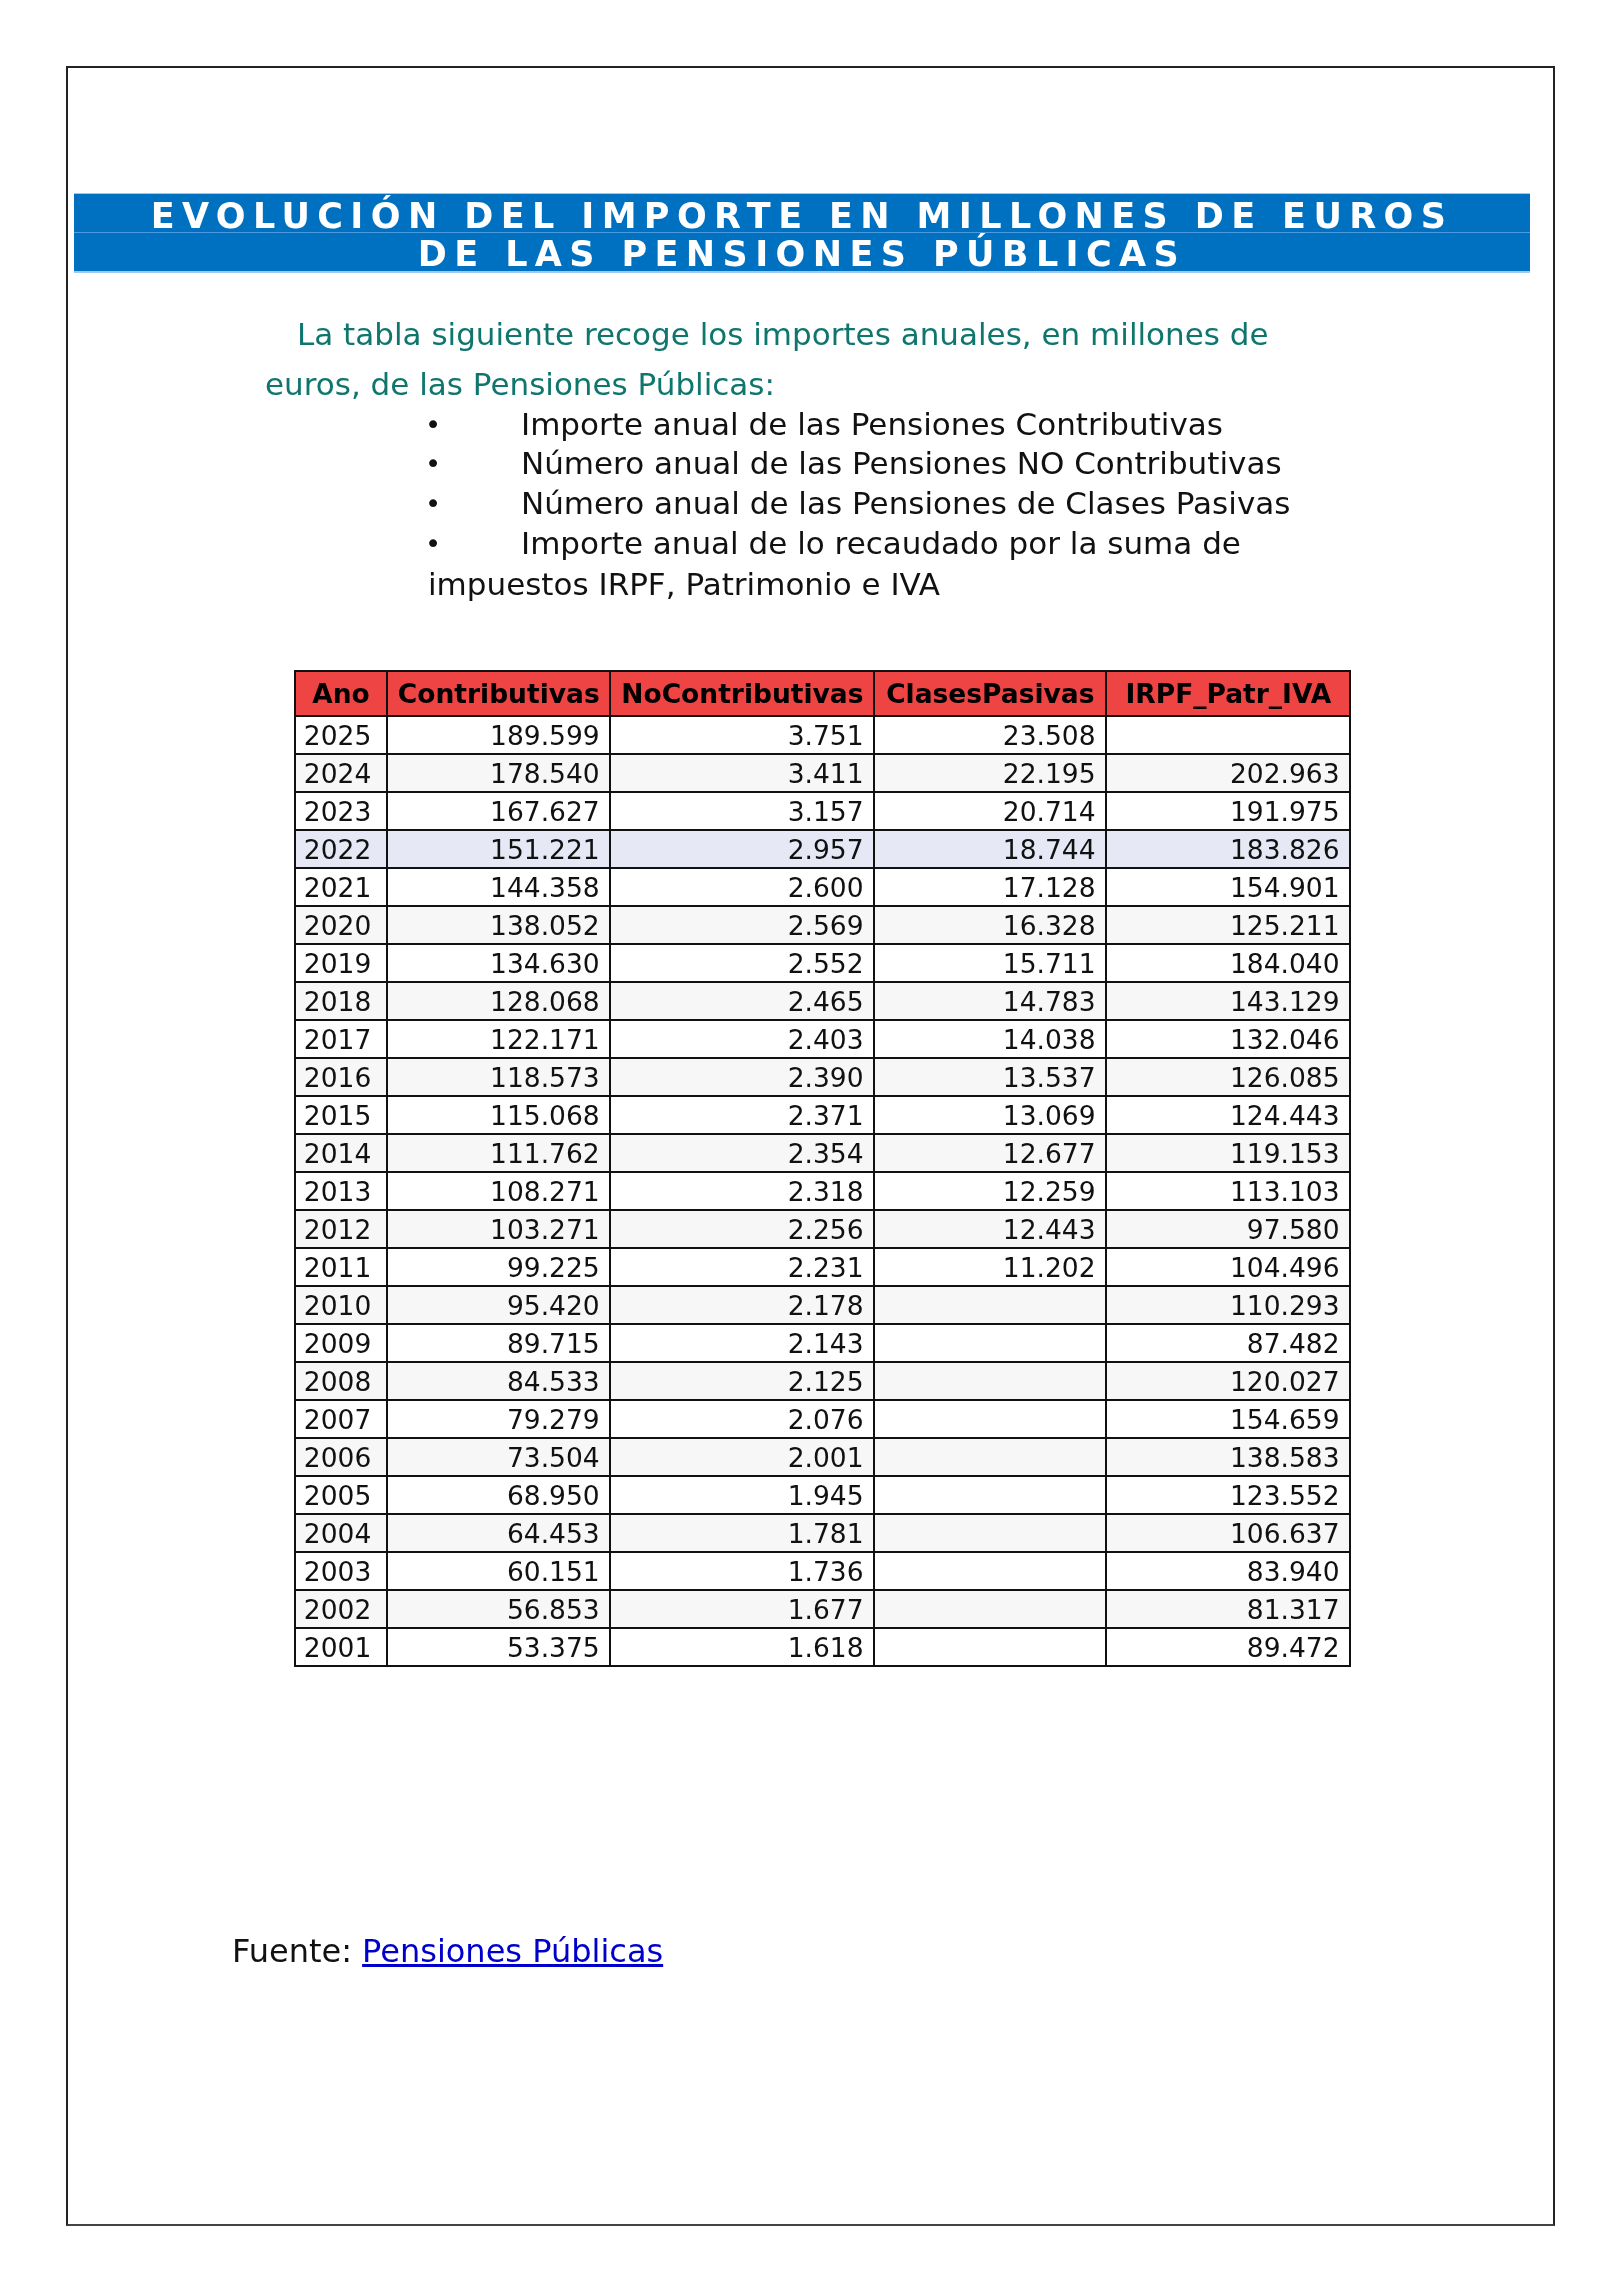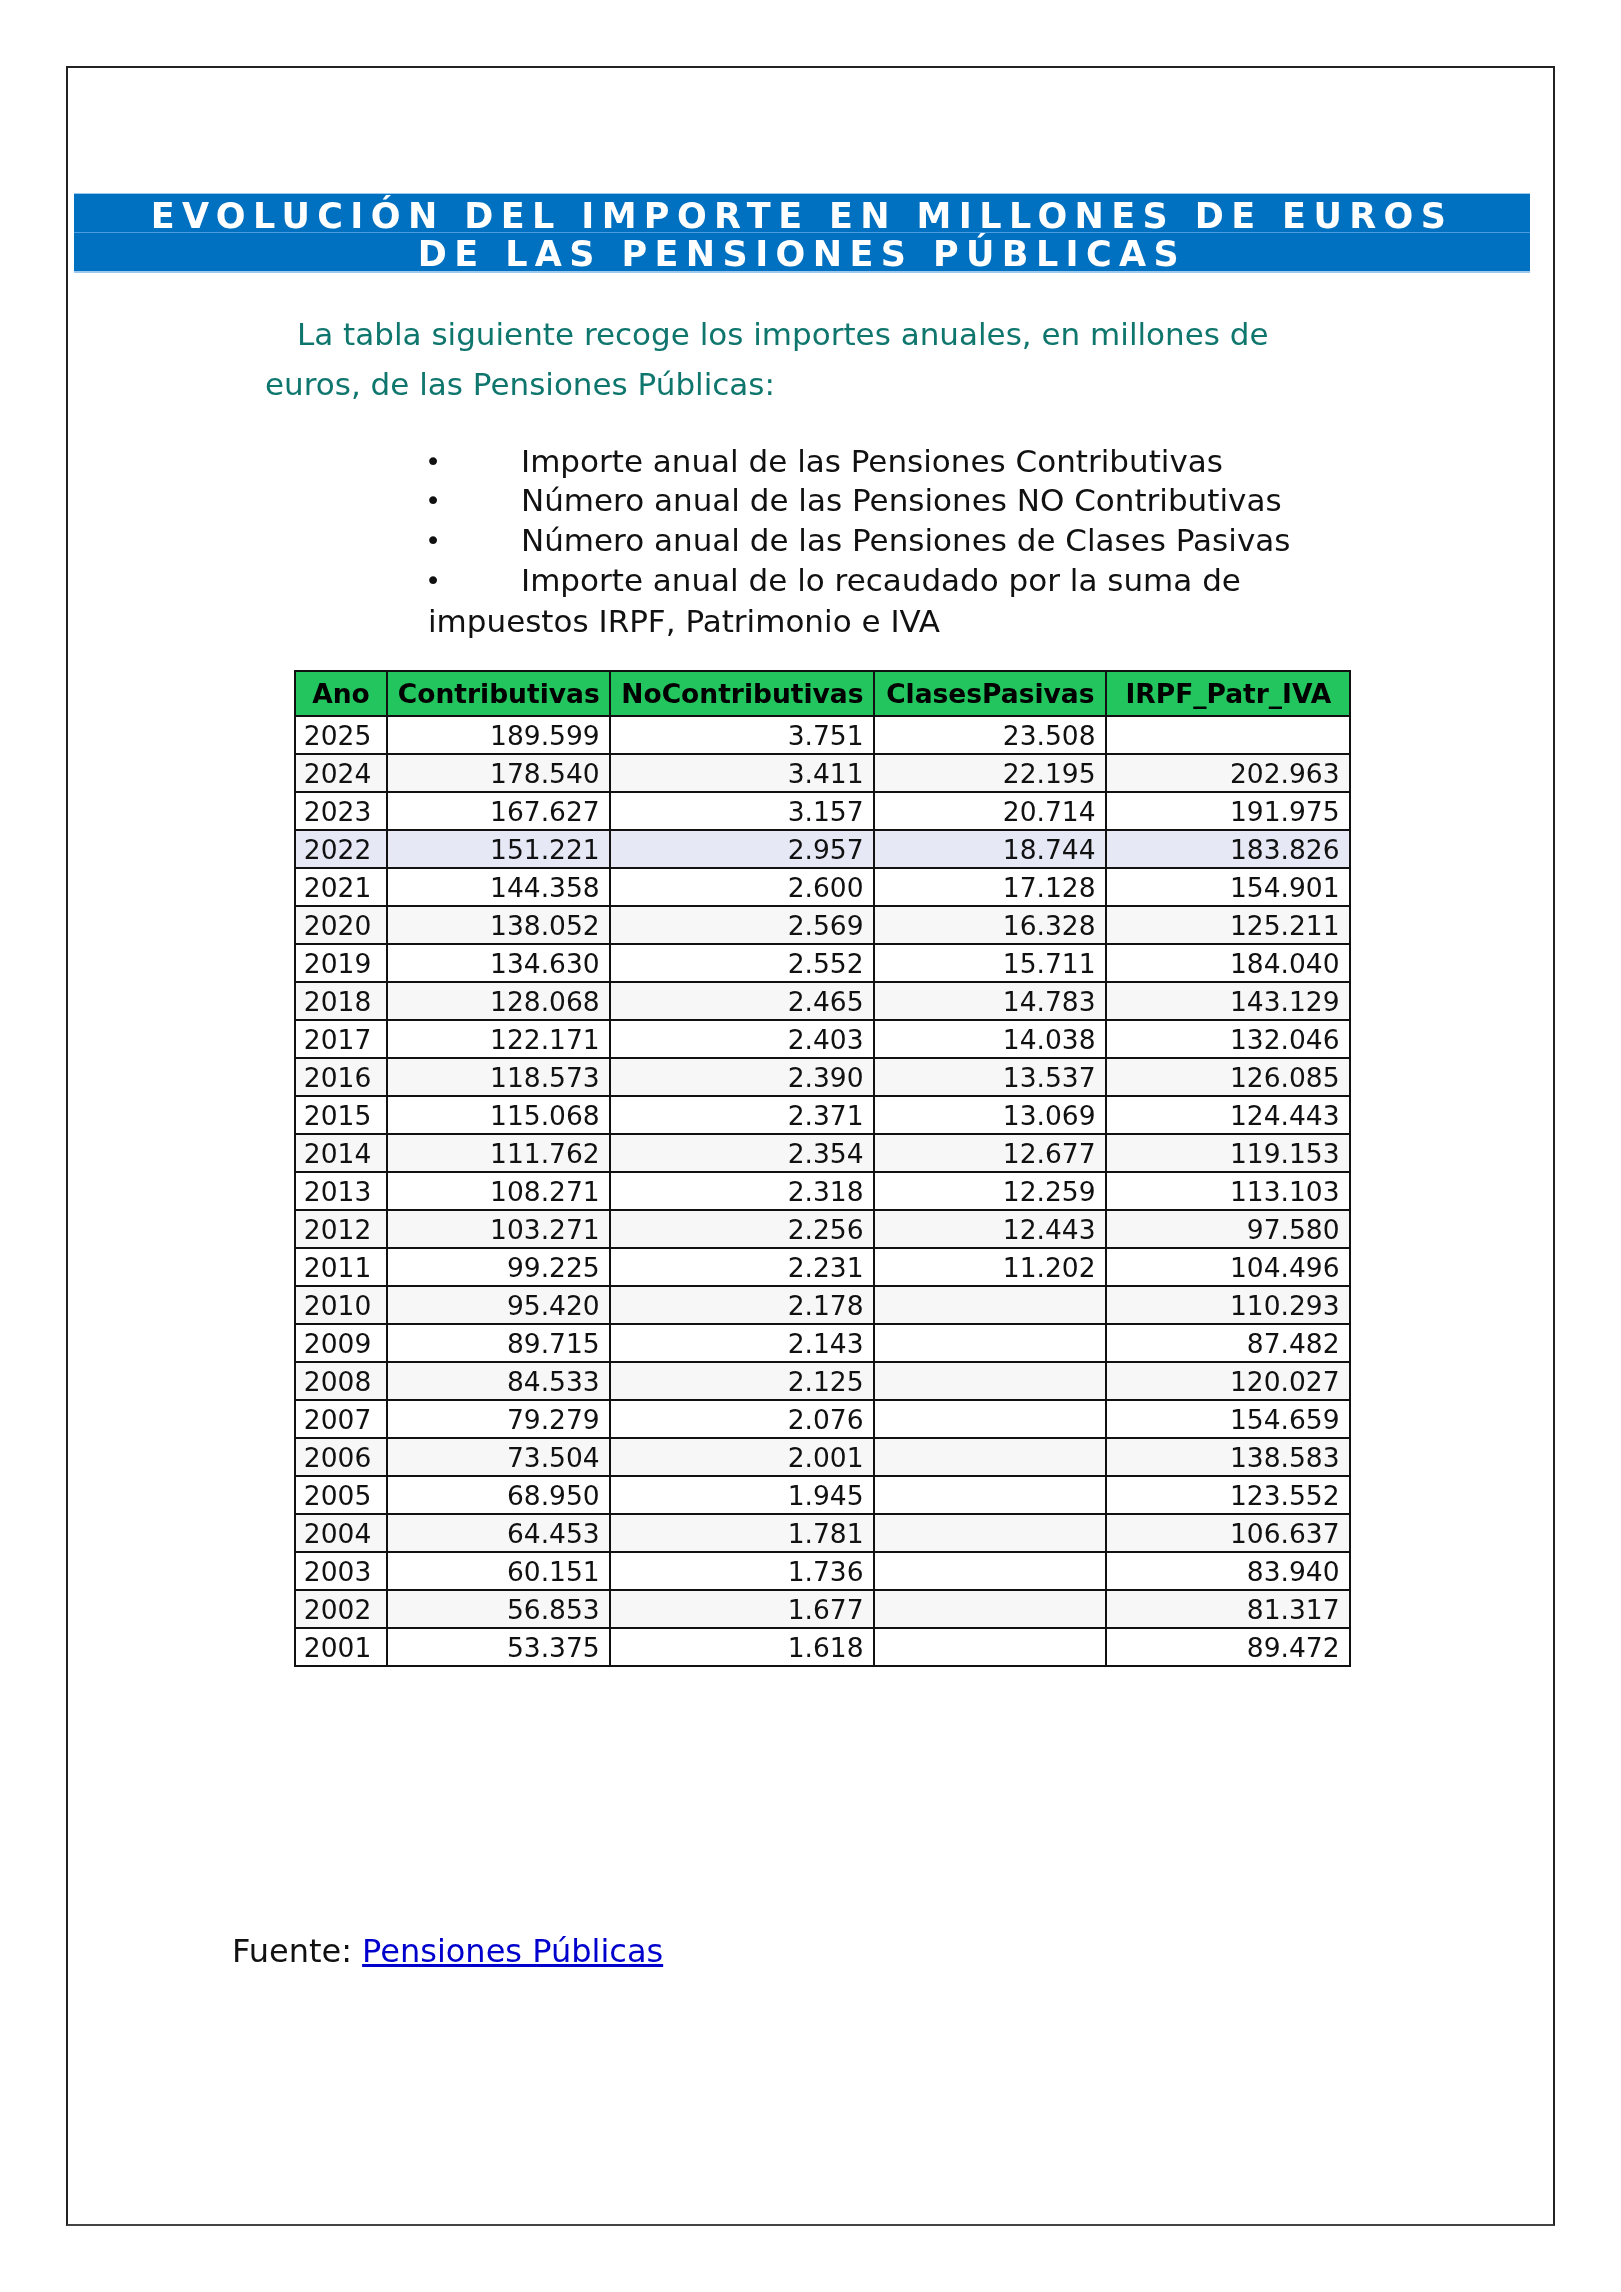--- a/index.html
+++ b/index.html
@@ -6,27 +6,27 @@
   body { width: 1621px; height: 2293px; position: relative; font-family: "DejaVu Sans", sans-serif; color: #000; }
   .page-frame { position: absolute; left: 66px; top: 66px; width: 1489px; height: 2160px; border: 2px solid #222; box-sizing: border-box; border-bottom-color: #444; }
   .title-band { position: absolute; left: 74px; top: 193px; width: 1456px; height: 80px; background: #0070C0; border-top: 1px solid #9ec9ee; border-bottom: 2px solid #9ec9ee; box-sizing: border-box; }
   .title-band .divider { position: absolute; left: 0; right: 0; top: 38px; height: 1px; background: #4d9be0; }
   .title-line { position: absolute; left: 0; right: 0; text-align: center; color: #fff; font-weight: bold; font-size: 35px; letter-spacing: 7.4px; font-family: "DejaVu Sans", sans-serif; }
   .title-line.l1 { top: 2px; }
   .title-line.l2 { top: 40px; }
   .intro { position: absolute; font-size: 31px; line-height: 39px; color: #0f766e; white-space: nowrap; }
   .intro.p1 { left: 297px; top: 315px; }
   .intro.p2 { left: 265px; top: 365px; }
-  .bullet { position: absolute; left: 425px; font-size: 31px; line-height: 39px; color: #111; white-space: nowrap; margin-top: 37px; }
+  .bullet { position: absolute; left: 425px; font-size: 31px; line-height: 39px; color: #111; white-space: nowrap; }
   .bullet .dot { position: absolute; left: 0; top: 0; font-size: 27.4px; }
   .bullet .txt { position: absolute; left: 96px; top: 0; }
   .bullet.cont { left: 428px; }
   table.data { position: absolute; left: 294px; top: 670px; border-collapse: collapse; font-size: 26.5px; }
   table.data th, table.data td { border: 2.9px solid #111; height: 38px; padding: 0 9.8px; box-sizing: border-box; }
-  table.data th { background: #22c55e; font-weight: bold; text-align: center; height: 45px; color: #000; }
+  table.data th { background: #ef4444; font-weight: bold; text-align: center; height: 45px; color: #000; }
   table.data td { text-align: right; color: #111; }
   table.data td.year { text-align: left; padding-left: 7.8px; }
   table.data tr.alt td { background: #F7F7F7; }
   table.data tr.odd td { background: #FFFFFF; }
   table.data tr.hl td { background: #E6E8F5; margin-top: 8px; }
   col.c0 { width: 92px; } col.c1 { width: 223px; } col.c2 { width: 263px; } col.c3 { width: 232px; } col.c4 { width: 244px; }
   .source { position: absolute; left: 232px; top: 1932px; font-size: 32px; color: #111; white-space: nowrap; }
   .source a { color: #0000CC; text-decoration: underline; }
 </style>
 </head>

